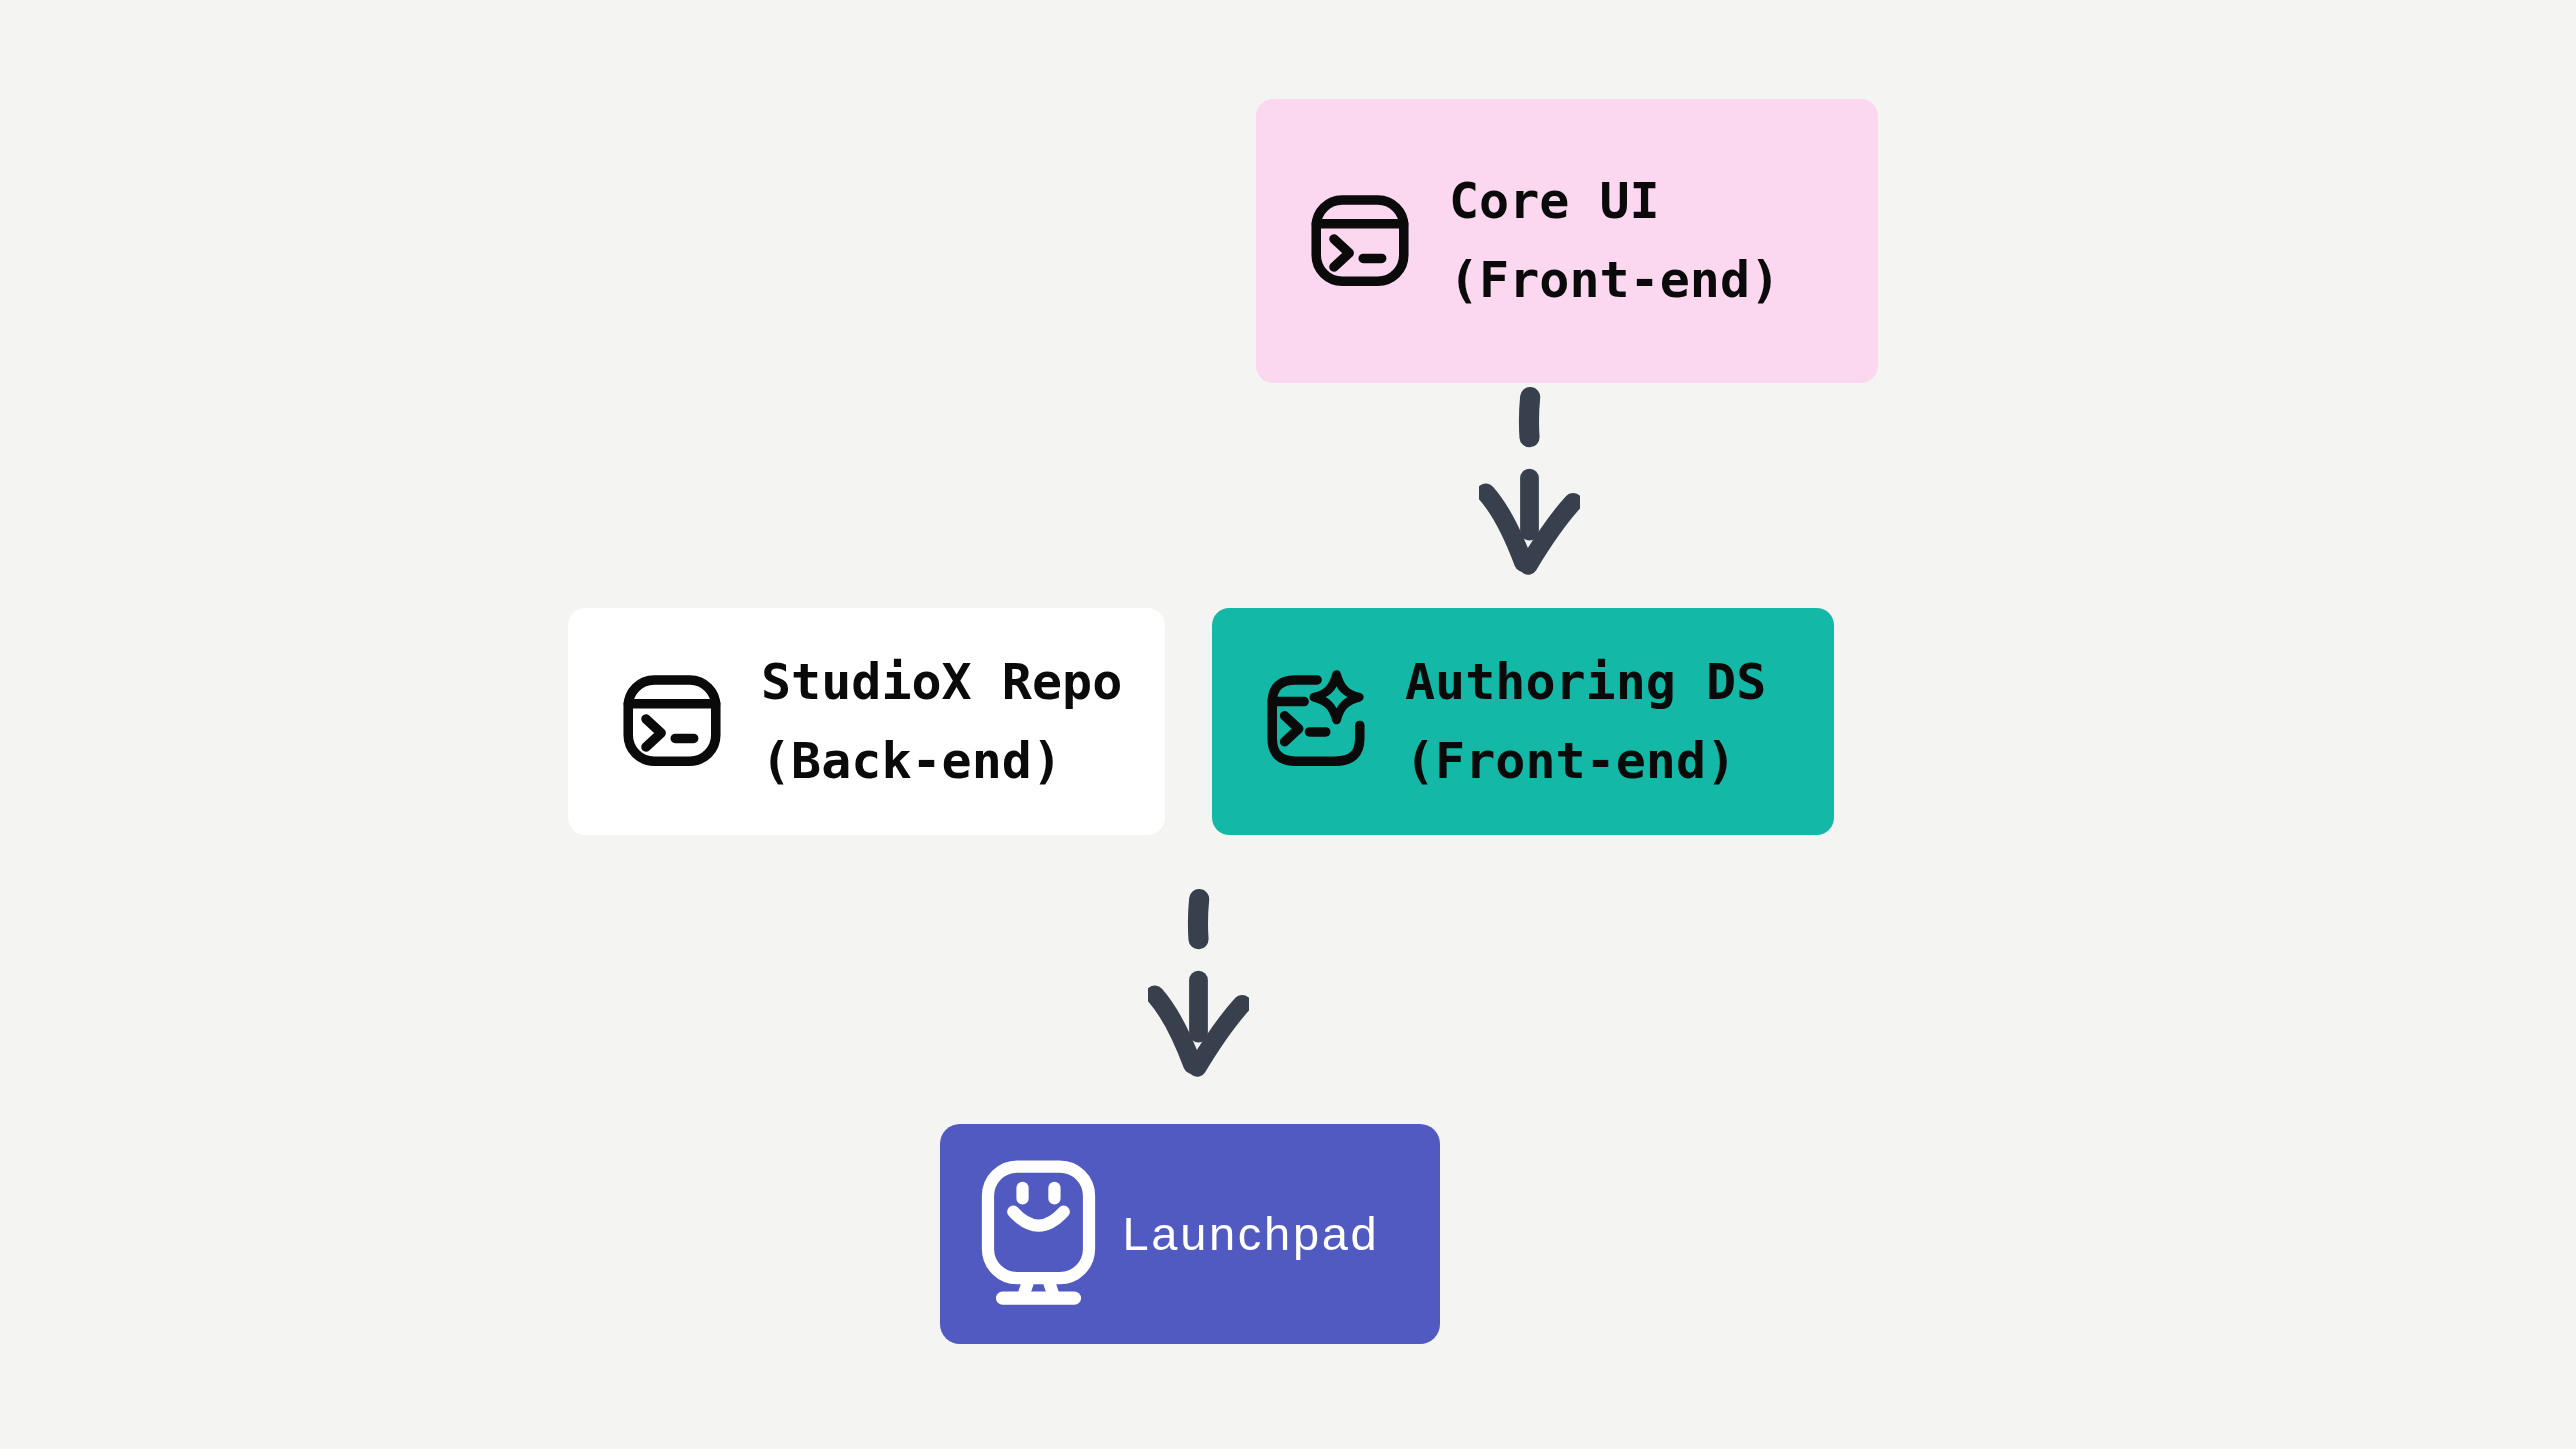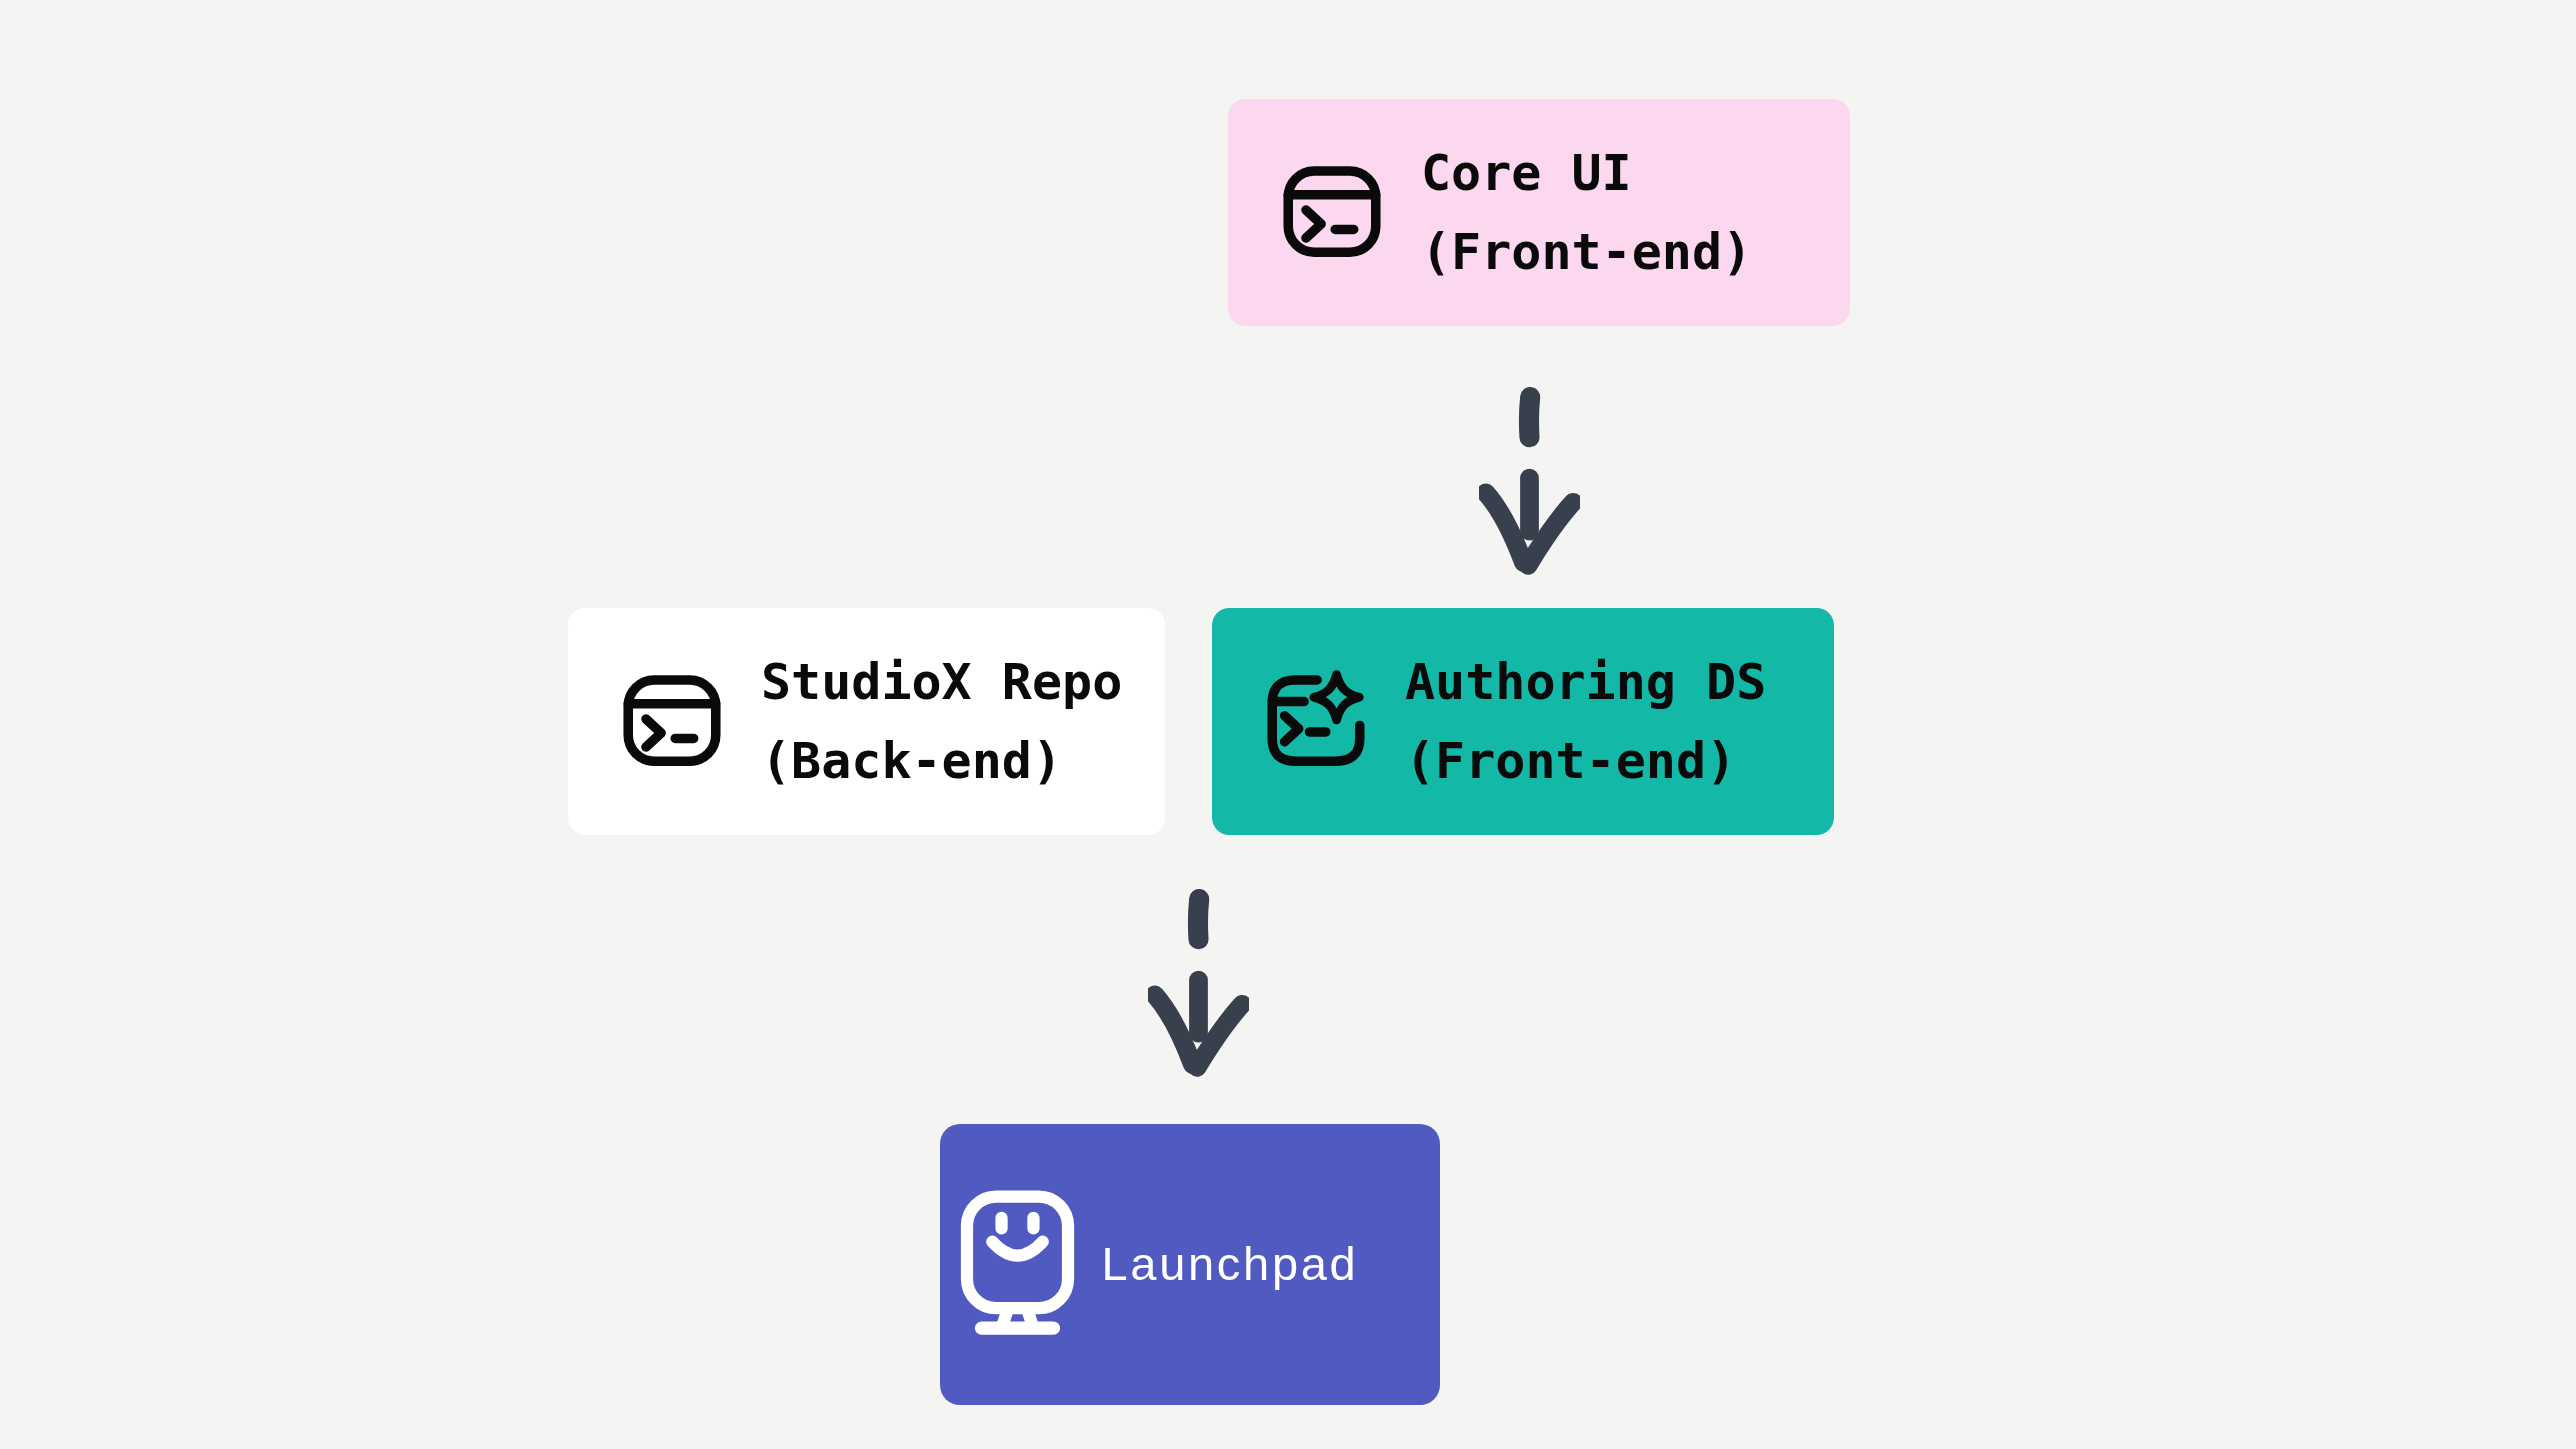--- a/index.html
+++ b/index.html
@@ -29,26 +29,26 @@
     display: block;
   }
   .node .labels {
     margin-left: 37px;
     font-size: 50px;
     line-height: 1.58;
     font-weight: 700;
     color: #0A0A0A;
     white-space: nowrap;
   }
-  #node-core-ui   { left: 1228px; top: 99px;  width: 622px; height: 227px; background: #FCD7F0; padding-left: 52px; }
+  #node-core-ui   { left: 1256px; top: 99px;  width: 622px; height: 284px; background: #FCD7F0; padding-left: 52px; }
   #node-studiox   { left: 568px;  top: 608px;  width: 597px; height: 227px; background: #FFFFFF; padding-left: 52px; }
   #node-authoring { left: 1212px; top: 608px;  width: 622px; height: 227px; background: #14b8a6; padding-left: 52px; }
   #node-launchpad {
-    left: 940px; top: 1124px; width: 500px; height: 281px;
-    background: #515AC1; border-radius: 20px; padding-left: 19px;
+    left: 940px; top: 1124px; width: 500px; height: 220px;
+    background: #515AC1; border-radius: 20px; padding-left: 40px;
   }
   #node-launchpad .labels {
     margin-left: 25.5px;
     font-family: "Liberation Sans", sans-serif;
     font-size: 47px;
     font-weight: 500;
     letter-spacing: 2.7px;
     color: #FFFFFF;
   }
   .arrow {

